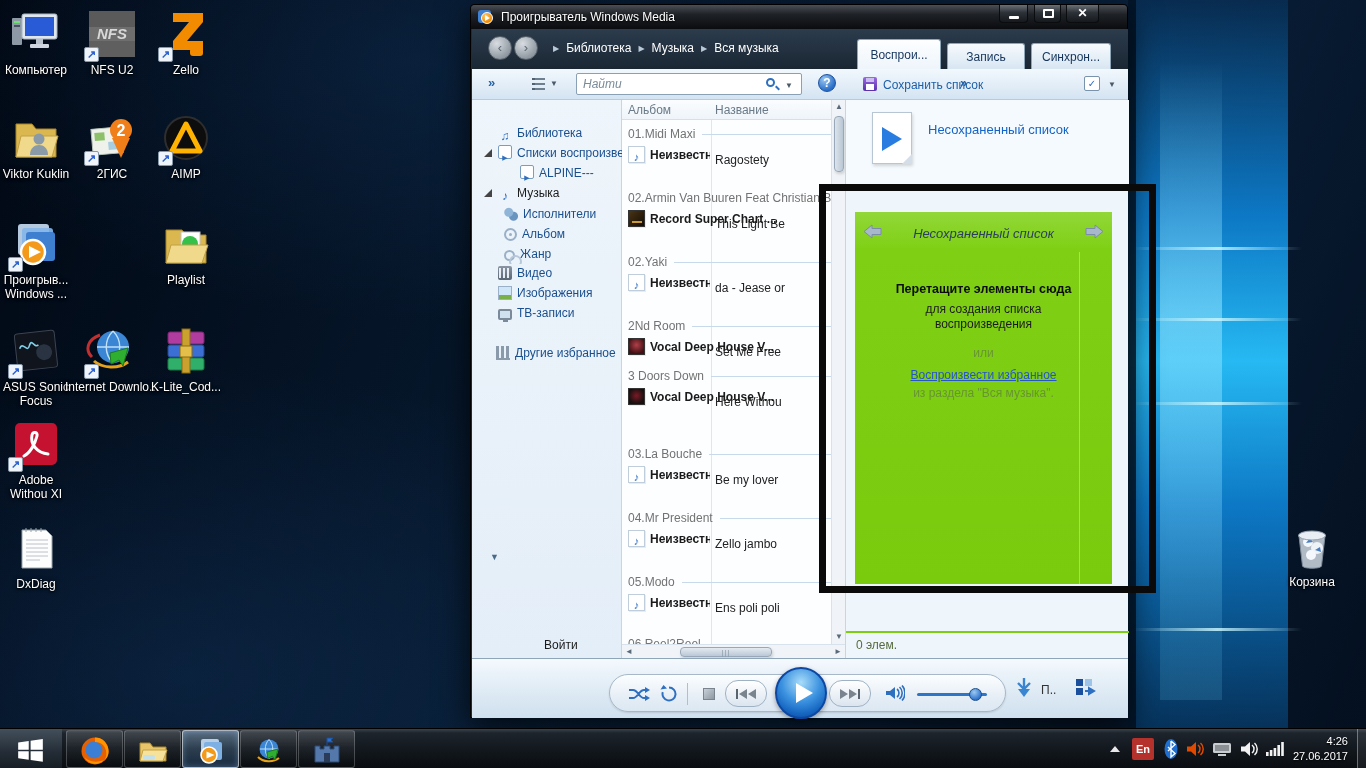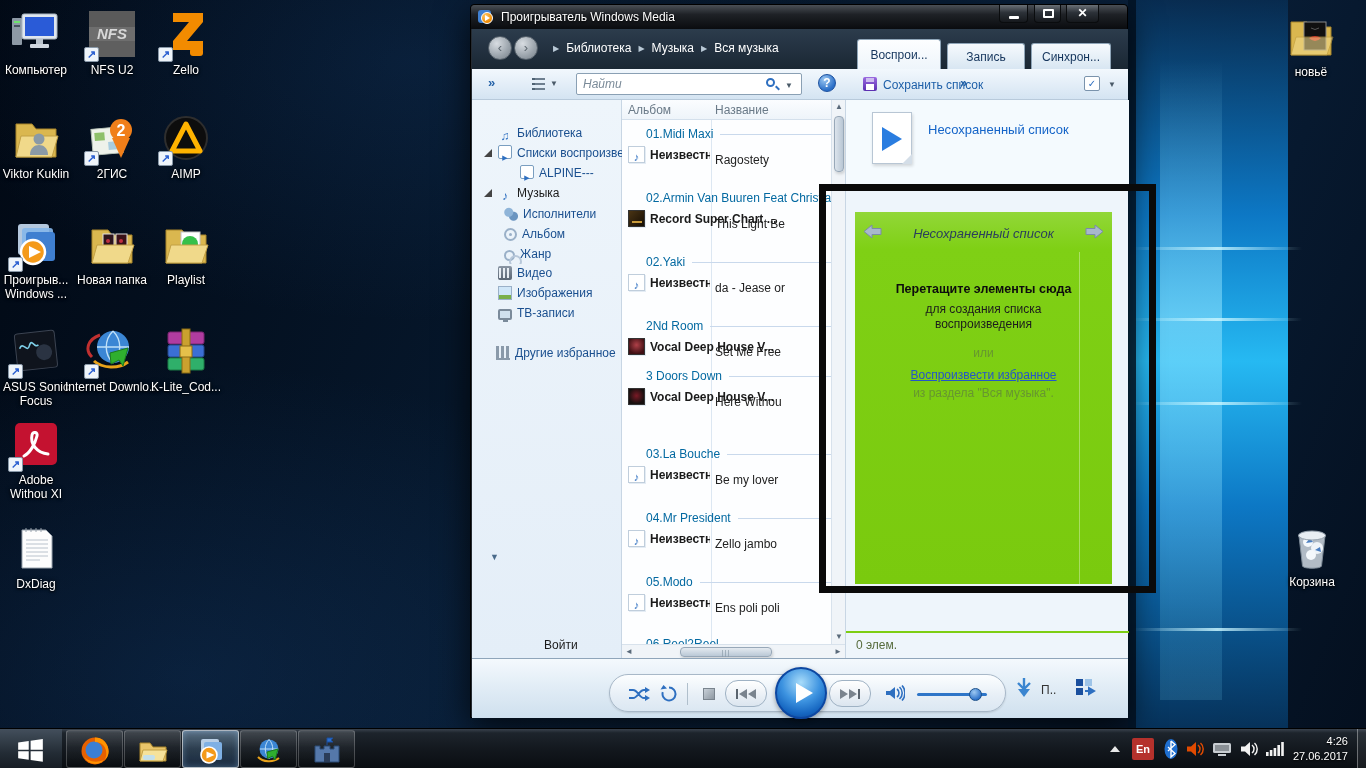--- a/index.html
+++ b/index.html
@@ -135,21 +135,21 @@
   .signin{position:absolute;left:72px;top:538px;font-size:12px;color:#1a1a1a}
 
   
   .medialist{position:absolute;left:150px;top:0;width:223px;height:558px;background:#fdfeff;overflow:hidden}
   .colsep{position:absolute;left:89px;top:0;width:1px;height:558px;background:#dce7f2}
   .lhead{position:absolute;left:0;top:0;width:223px;height:20px;border-bottom:1px solid #d4e0ec;
     background:linear-gradient(180deg,#fbfdff,#eef4fa);color:#6a7a88;font-size:12px}
   .lhead .c1{position:absolute;left:6px;top:3px}
   .lhead .c2{position:absolute;left:93px;top:3px}
   .group{position:absolute;left:0;width:223px;height:64px}
-  .ghead{display:flex;align-items:center;height:16px;font-size:12px;color:#0369a1;white-space:nowrap;overflow:hidden;padding-left:24px}
+  .ghead{display:flex;align-items:center;height:16px;font-size:12px;color:#737373;white-space:nowrap;overflow:hidden;padding-left:6px}
   .gline{flex:1;height:1px;background:#c9d9ec;margin:0 6px 0 7px;min-width:0}
   .gart{position:absolute;left:6px;top:20px;width:17px;height:17px;border:1px solid #c0cedc;
     background:#fff;text-align:center;box-shadow:1px 1px 0 #e4ecf4}
   .gart.note::before{content:"\266A";color:#2e6fc0;font-size:11px;line-height:15px}
   .gart.a-brown{background:linear-gradient(135deg,#4a3414,#140d04);border-color:#333}
   .gart.a-brown::after{content:"";position:absolute;left:3px;bottom:3px;width:10px;height:2px;background:#c89a3a}
   .gart.a-red{background:radial-gradient(circle at 50% 40%,#b04048,#401014 75%);border-color:#333}
   .gart.a-dark{background:radial-gradient(circle at 50% 45%,#7a1a26,#17100f 72%);border-color:#333}
   .galbum{position:absolute;left:28px;top:22px;font-size:12px;font-weight:bold;color:#1a1a1a;white-space:nowrap;overflow:hidden;max-width:60px}
   .gtitle{position:absolute;left:93px;top:27px;font-size:12px;color:#222;white-space:nowrap}
@@ -340,33 +340,20 @@
         <rect x="12" y="10" width="31" height="31" rx="3" fill="#85b6e8" opacity=".92"></rect>
         <rect x="16" y="14" width="29" height="29" rx="3" fill="#3f7fd0"></rect>
         <circle cx="23" cy="34" r="12" fill="#f49a1a" stroke="#fff" stroke-width="2.5"></circle>
         <path d="M19 28l12 6-12 6z" fill="#fff"></path>
       </svg>
       <span class="sc"></span>
     </div>
     <div class="lbl">Проигрыв... Windows ...</div>
   </div>
 
-  <div class="dicon" style="left:64px;top:218px">
-    <div class="art">
-      <svg viewBox="0 0 52 52" width="52" height="52">
-        <path d="M6 12h16l4 5h20v28H6z" fill="#dab74f" stroke="#a8852a"></path>
-        <rect x="17" y="16" width="11" height="19" fill="#2e151c" stroke="#e0e0e0"></rect>
-        <rect x="30" y="16" width="11" height="19" fill="#3a1218" stroke="#e0e0e0"></rect>
-        <circle cx="22" cy="23" r="2" fill="#c03040"></circle>
-          <circle cx="35" cy="23" r="2" fill="#c03040"></circle>
-        <path d="M6 45l5-18h37l-6 18z" fill="#f0d98a" stroke="#c2a045"></path>
-      </svg>
-    </div>
-    <div class="lbl">Новая папка</div>
-  </div>
 
   <div class="dicon" style="left:138px;top:218px">
     <div class="art">
       <svg viewBox="0 0 52 52" width="52" height="52">
         <path d="M6 12h16l4 5h20v28H6z" fill="#dab74f" stroke="#a8852a"></path>
         <rect x="21" y="14" width="19" height="24" fill="#fff" stroke="#c4c4c4"></rect>
         <circle cx="30" cy="26" r="8" fill="#35c04a"></circle>
         <path d="M6 45l5-18h37l-6 18z" fill="#f0d98a" stroke="#c2a045"></path>
       </svg>
     </div>
@@ -427,32 +414,20 @@
     <div class="art">
       <svg viewBox="0 0 52 52" width="52" height="52">
         <path d="M12 8h24l6 6v32H12z" fill="#fdfdfd" stroke="#9aa4ae"></path>
         <path d="M16 10v-4M21 10v-4M26 10v-4M31 10v-4" stroke="#9aa4ae"></path>
         <path d="M16 18h22M16 22h22M16 26h22M16 30h22M16 34h22M16 38h14" stroke="#b9c2cc"></path>
       </svg>
     </div>
     <div class="lbl">DxDiag</div>
   </div>
 
-  <div class="dicon" style="left:1263px;top:10px">
-    <div class="art">
-      <svg viewBox="0 0 52 52" width="52" height="52">
-        <path d="M6 12h16l4 5h20v28H6z" fill="#dab74f" stroke="#a8852a"></path>
-        <rect x="19" y="12" width="22" height="28" fill="#101010" stroke="#888"></rect>
-        <path d="M24 28q6-4 12 0q-6 6-12 0z" fill="#d01020"></path>
-        <path d="M26 18q4 3 8 0" stroke="#555" fill="none"></path>
-        <path d="M6 45l5-18h37l-6 18z" fill="#f0d98a" stroke="#c2a045" opacity=".6"></path>
-      </svg>
-    </div>
-    <div class="lbl">новьё</div>
-  </div>
 
   <div class="dicon" style="left:1264px;top:520px">
     <div class="art">
       <svg viewBox="0 0 52 52" width="52" height="52">
         <path d="M13 16l3.5 30c.5 3 18.5 3 19 0L39 16z" fill="#cfd9e2" opacity=".85" stroke="#93a0ac"></path>
         <circle cx="22" cy="22" r="5" fill="#f4f8fc"></circle>
           <circle cx="31" cy="28" r="6" fill="#eef3f8"></circle>
         <circle cx="25" cy="35" r="5" fill="#f4f8fc"></circle>
         <path d="M20 23l4-5 3 4zM29 30l5-3 1 5z" fill="#4a7ec0"></path>
         <ellipse cx="26" cy="15.5" rx="13.5" ry="4.5" fill="#e8eef4" stroke="#93a0ac"></ellipse>

